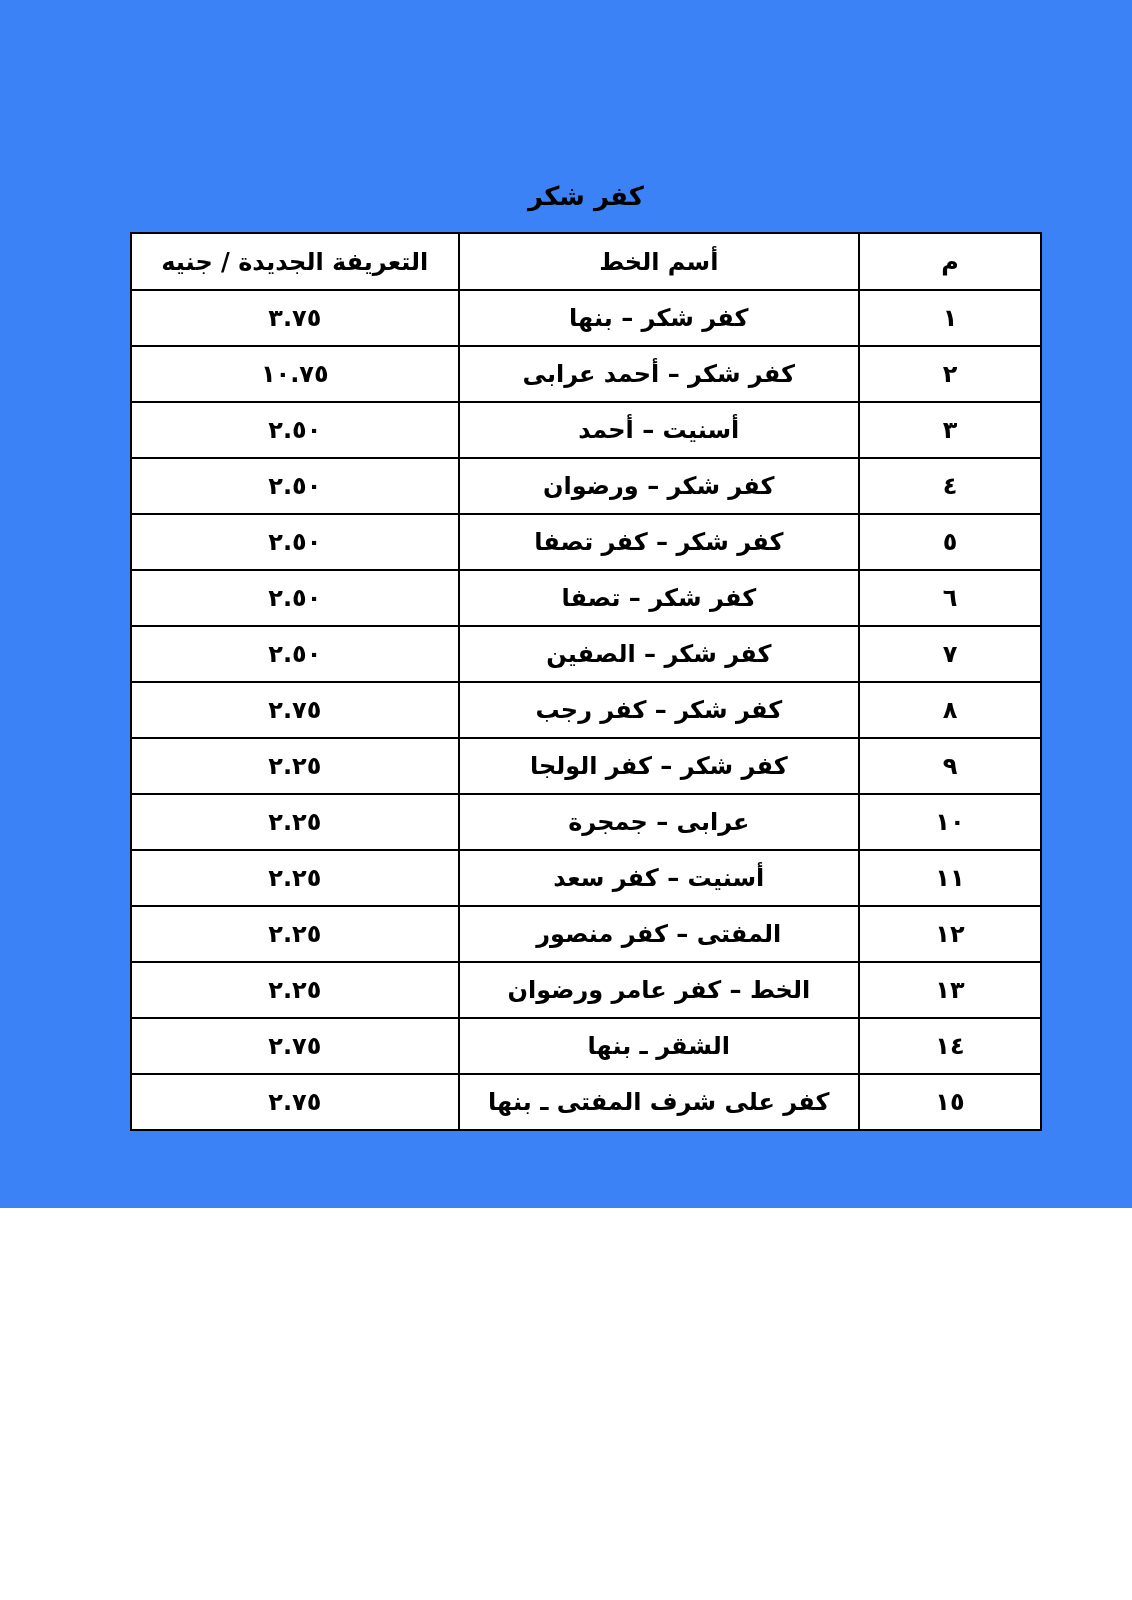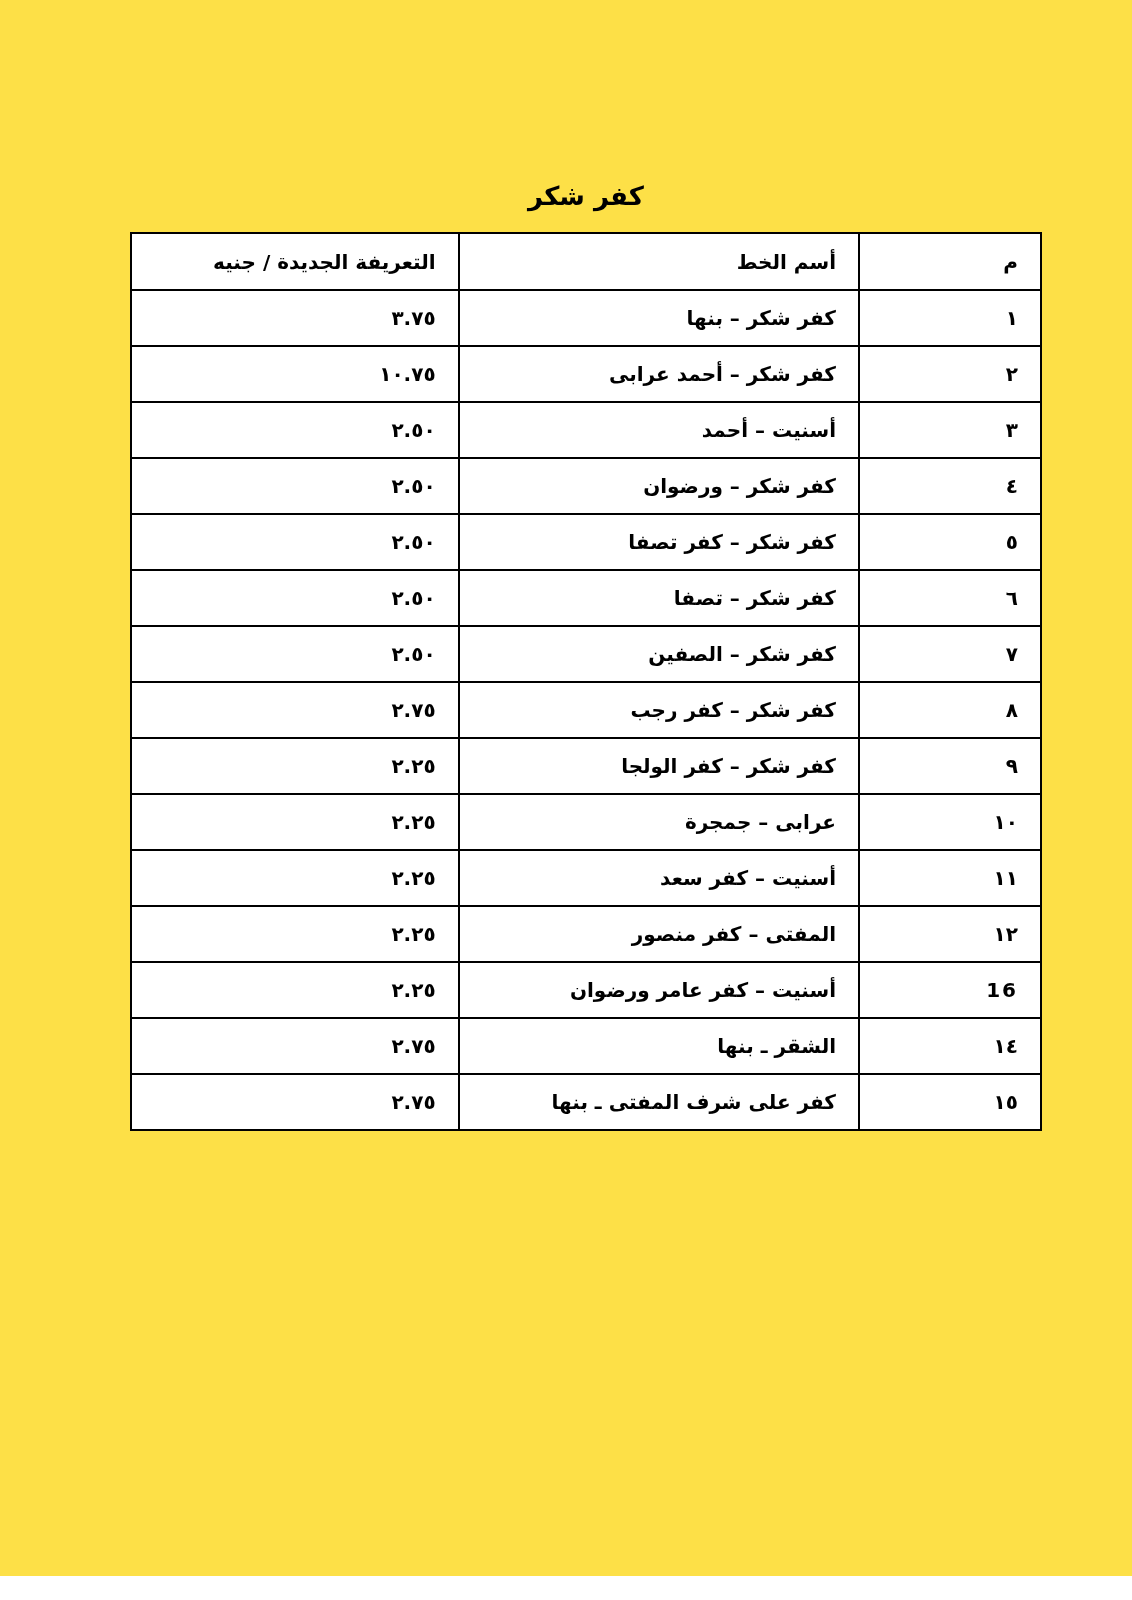--- a/index.html
+++ b/index.html
@@ -10,22 +10,22 @@
   }
   body {
     width: 1132px;
     height: 1600px;
     font-family: "DejaVu Sans", sans-serif;
     color: #000000;
   }
   .page {
     position: relative;
     width: 1132px;
-    height: 1576px;
-    background: #fde047;
+    height: 1208px;
+    background: #3b82f6;
     overflow: hidden;
   }
   .doc-title {
     position: absolute;
     top: 181px;
     left: 130px;
     width: 912px;
     margin: 0;
     text-align: center;
     font-size: 26px;
@@ -37,25 +37,25 @@
     top: 232px;
     left: 130px;
     width: 912px;
     border-collapse: collapse;
     table-layout: fixed;
     direction: rtl;
   }
   table.tariff-table th,
   table.tariff-table td {
     border: 2px solid #000000;
-    text-align: right;
+    text-align: center;
     vertical-align: middle;
     font-weight: bold;
-    font-size: 20px;
-    padding: 0 22px;
+    font-size: 24px;
+    padding: 0 15px;
     background: #ffffff;
   }
   table.tariff-table thead tr { height: 57px; }
   table.tariff-table tbody tr { height: 56px; }
   .col-index   { width: 20%; }
   .col-name    { width: 44%; }
   .col-tariff  { width: 36%; }
   .num-cell { letter-spacing: 2px; }
 </style>
 </head>
@@ -133,22 +133,22 @@
       <td class="num-cell">١١</td>
       <td>أسنيت – كفر سعد</td>
       <td class="num-cell">٢.٢٥</td>
     </tr>
         <tr>
       <td class="num-cell">١٢</td>
       <td>المفتى – كفر منصور</td>
       <td class="num-cell">٢.٢٥</td>
     </tr>
         <tr>
-      <td class="num-cell">16</td>
-      <td>أسنيت – كفر عامر ورضوان</td>
+      <td class="num-cell">١٣</td>
+      <td>الخط – كفر عامر ورضوان</td>
       <td class="num-cell">٢.٢٥</td>
     </tr>
         <tr>
       <td class="num-cell">١٤</td>
       <td>الشقر ـ بنها</td>
       <td class="num-cell">٢.٧٥</td>
     </tr>
         <tr>
       <td class="num-cell">١٥</td>
       <td>كفر على شرف المفتى ـ بنها</td>

